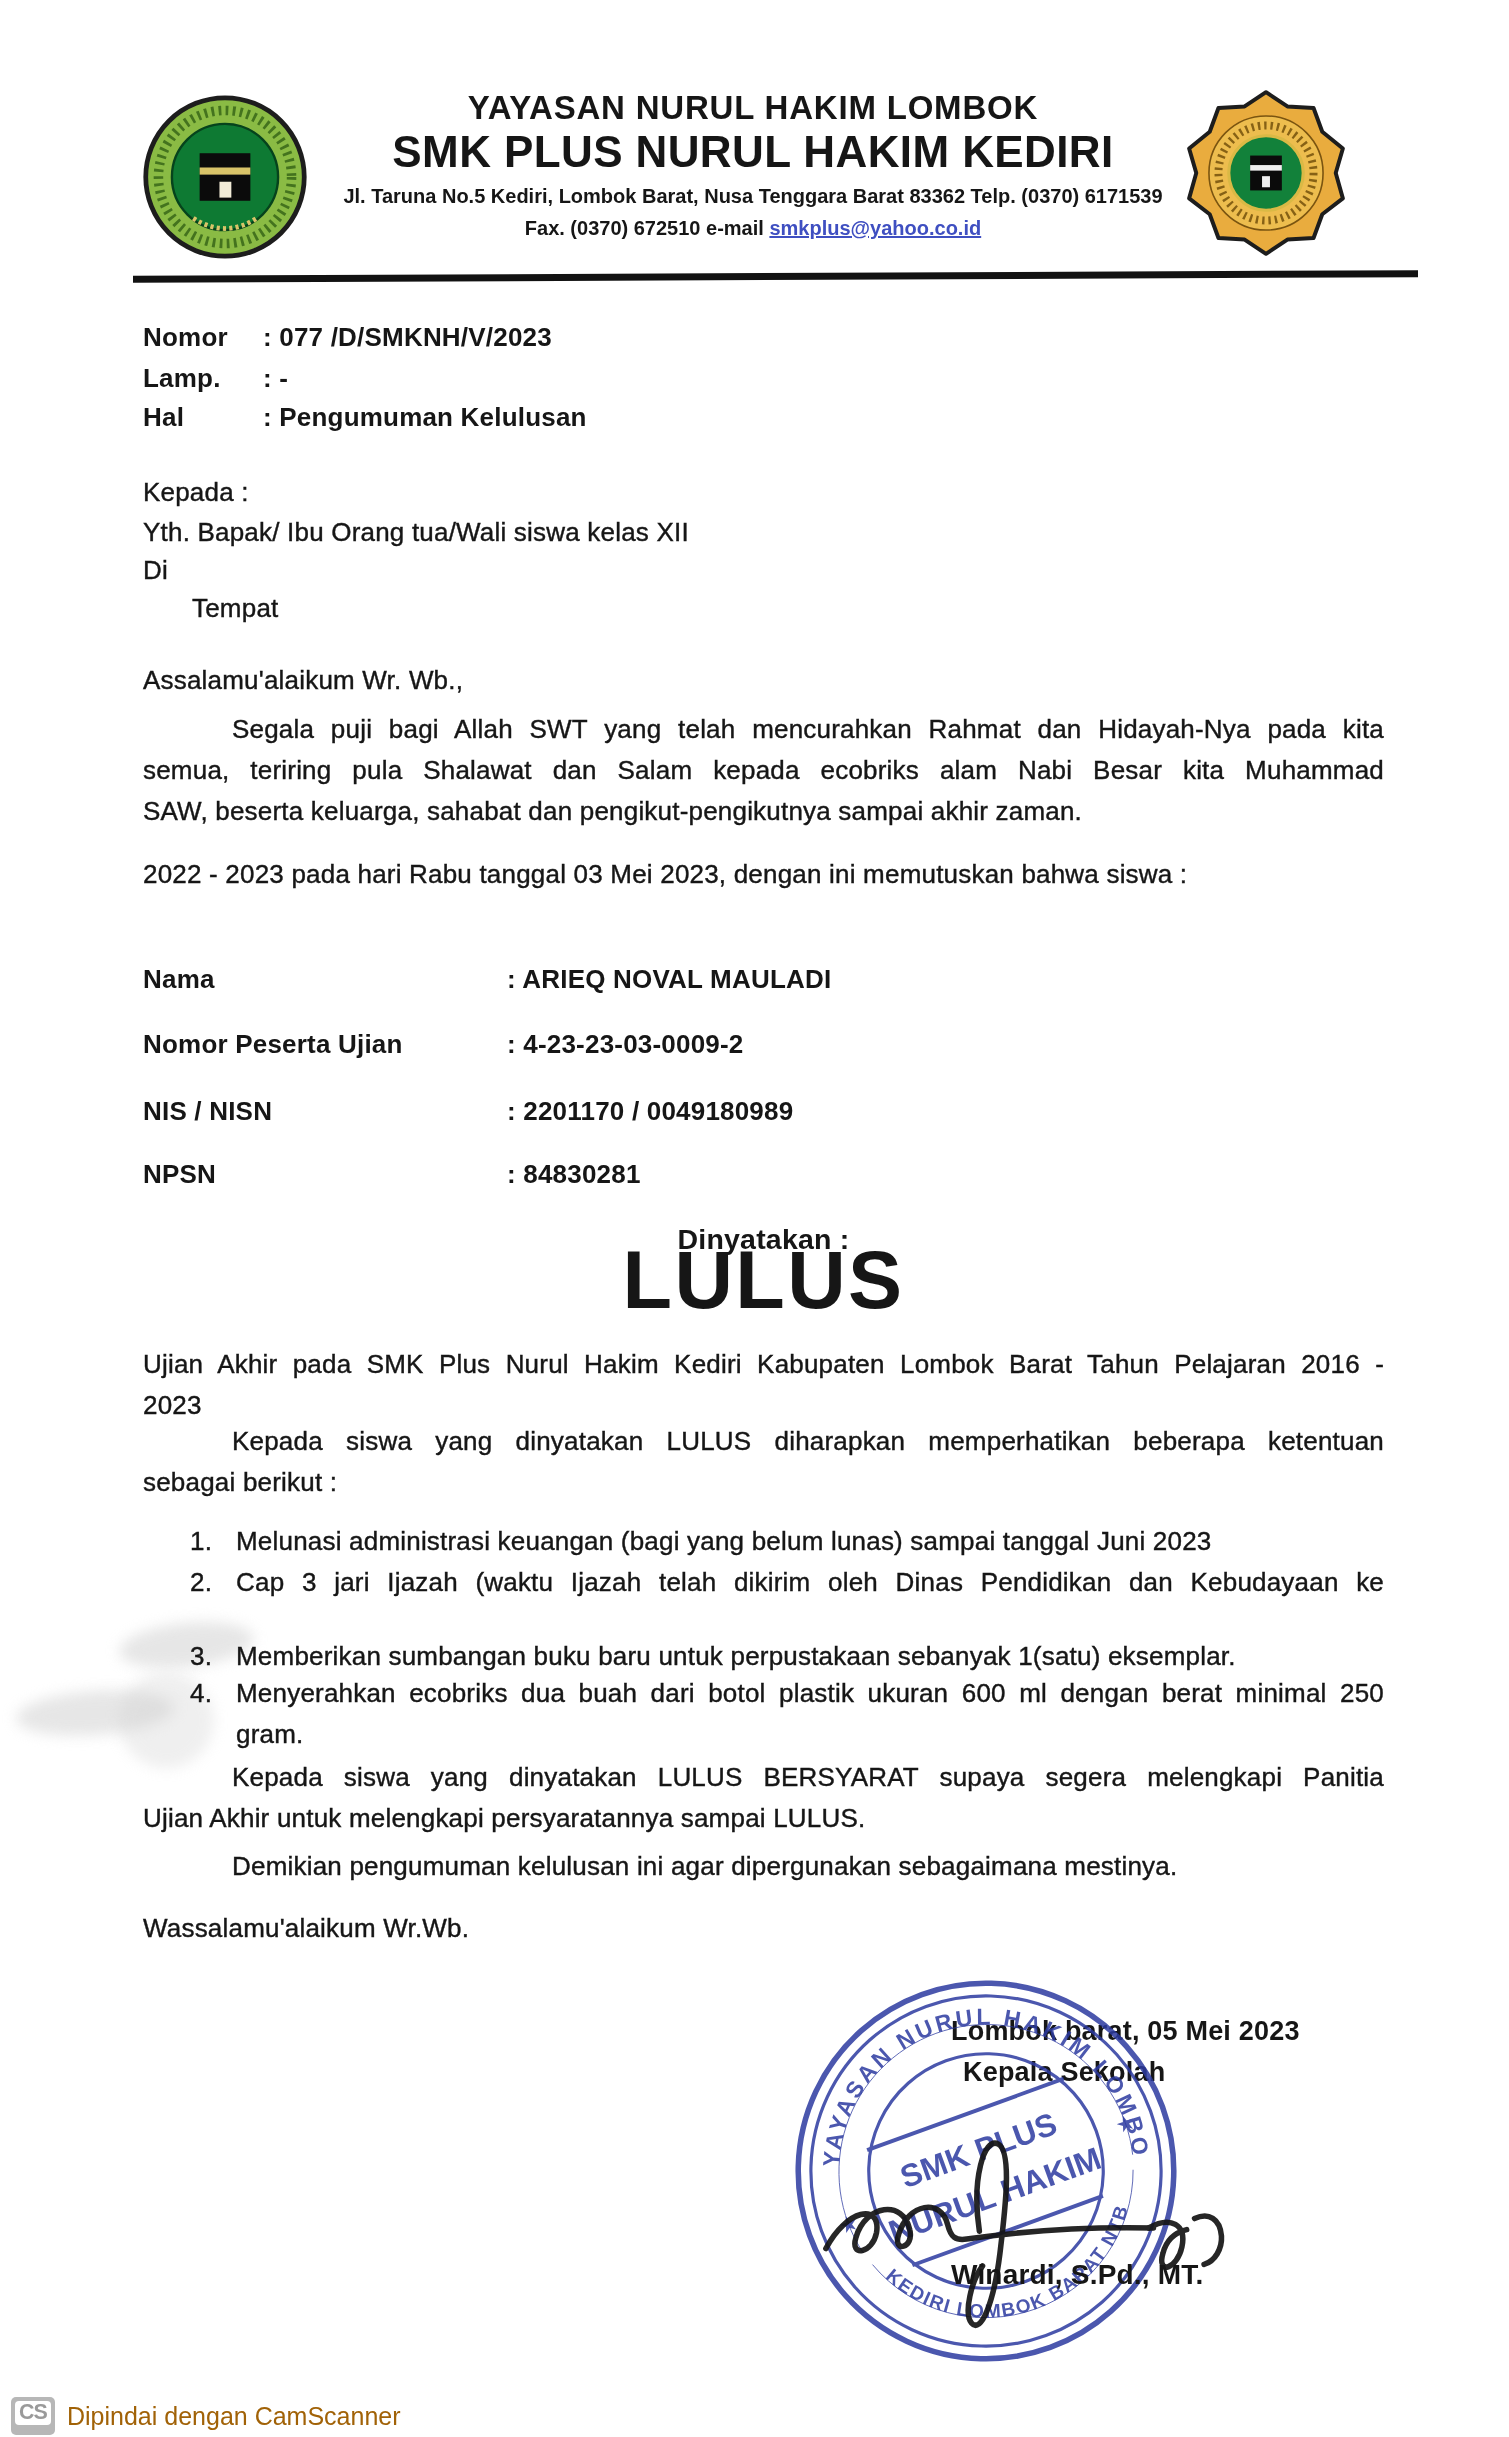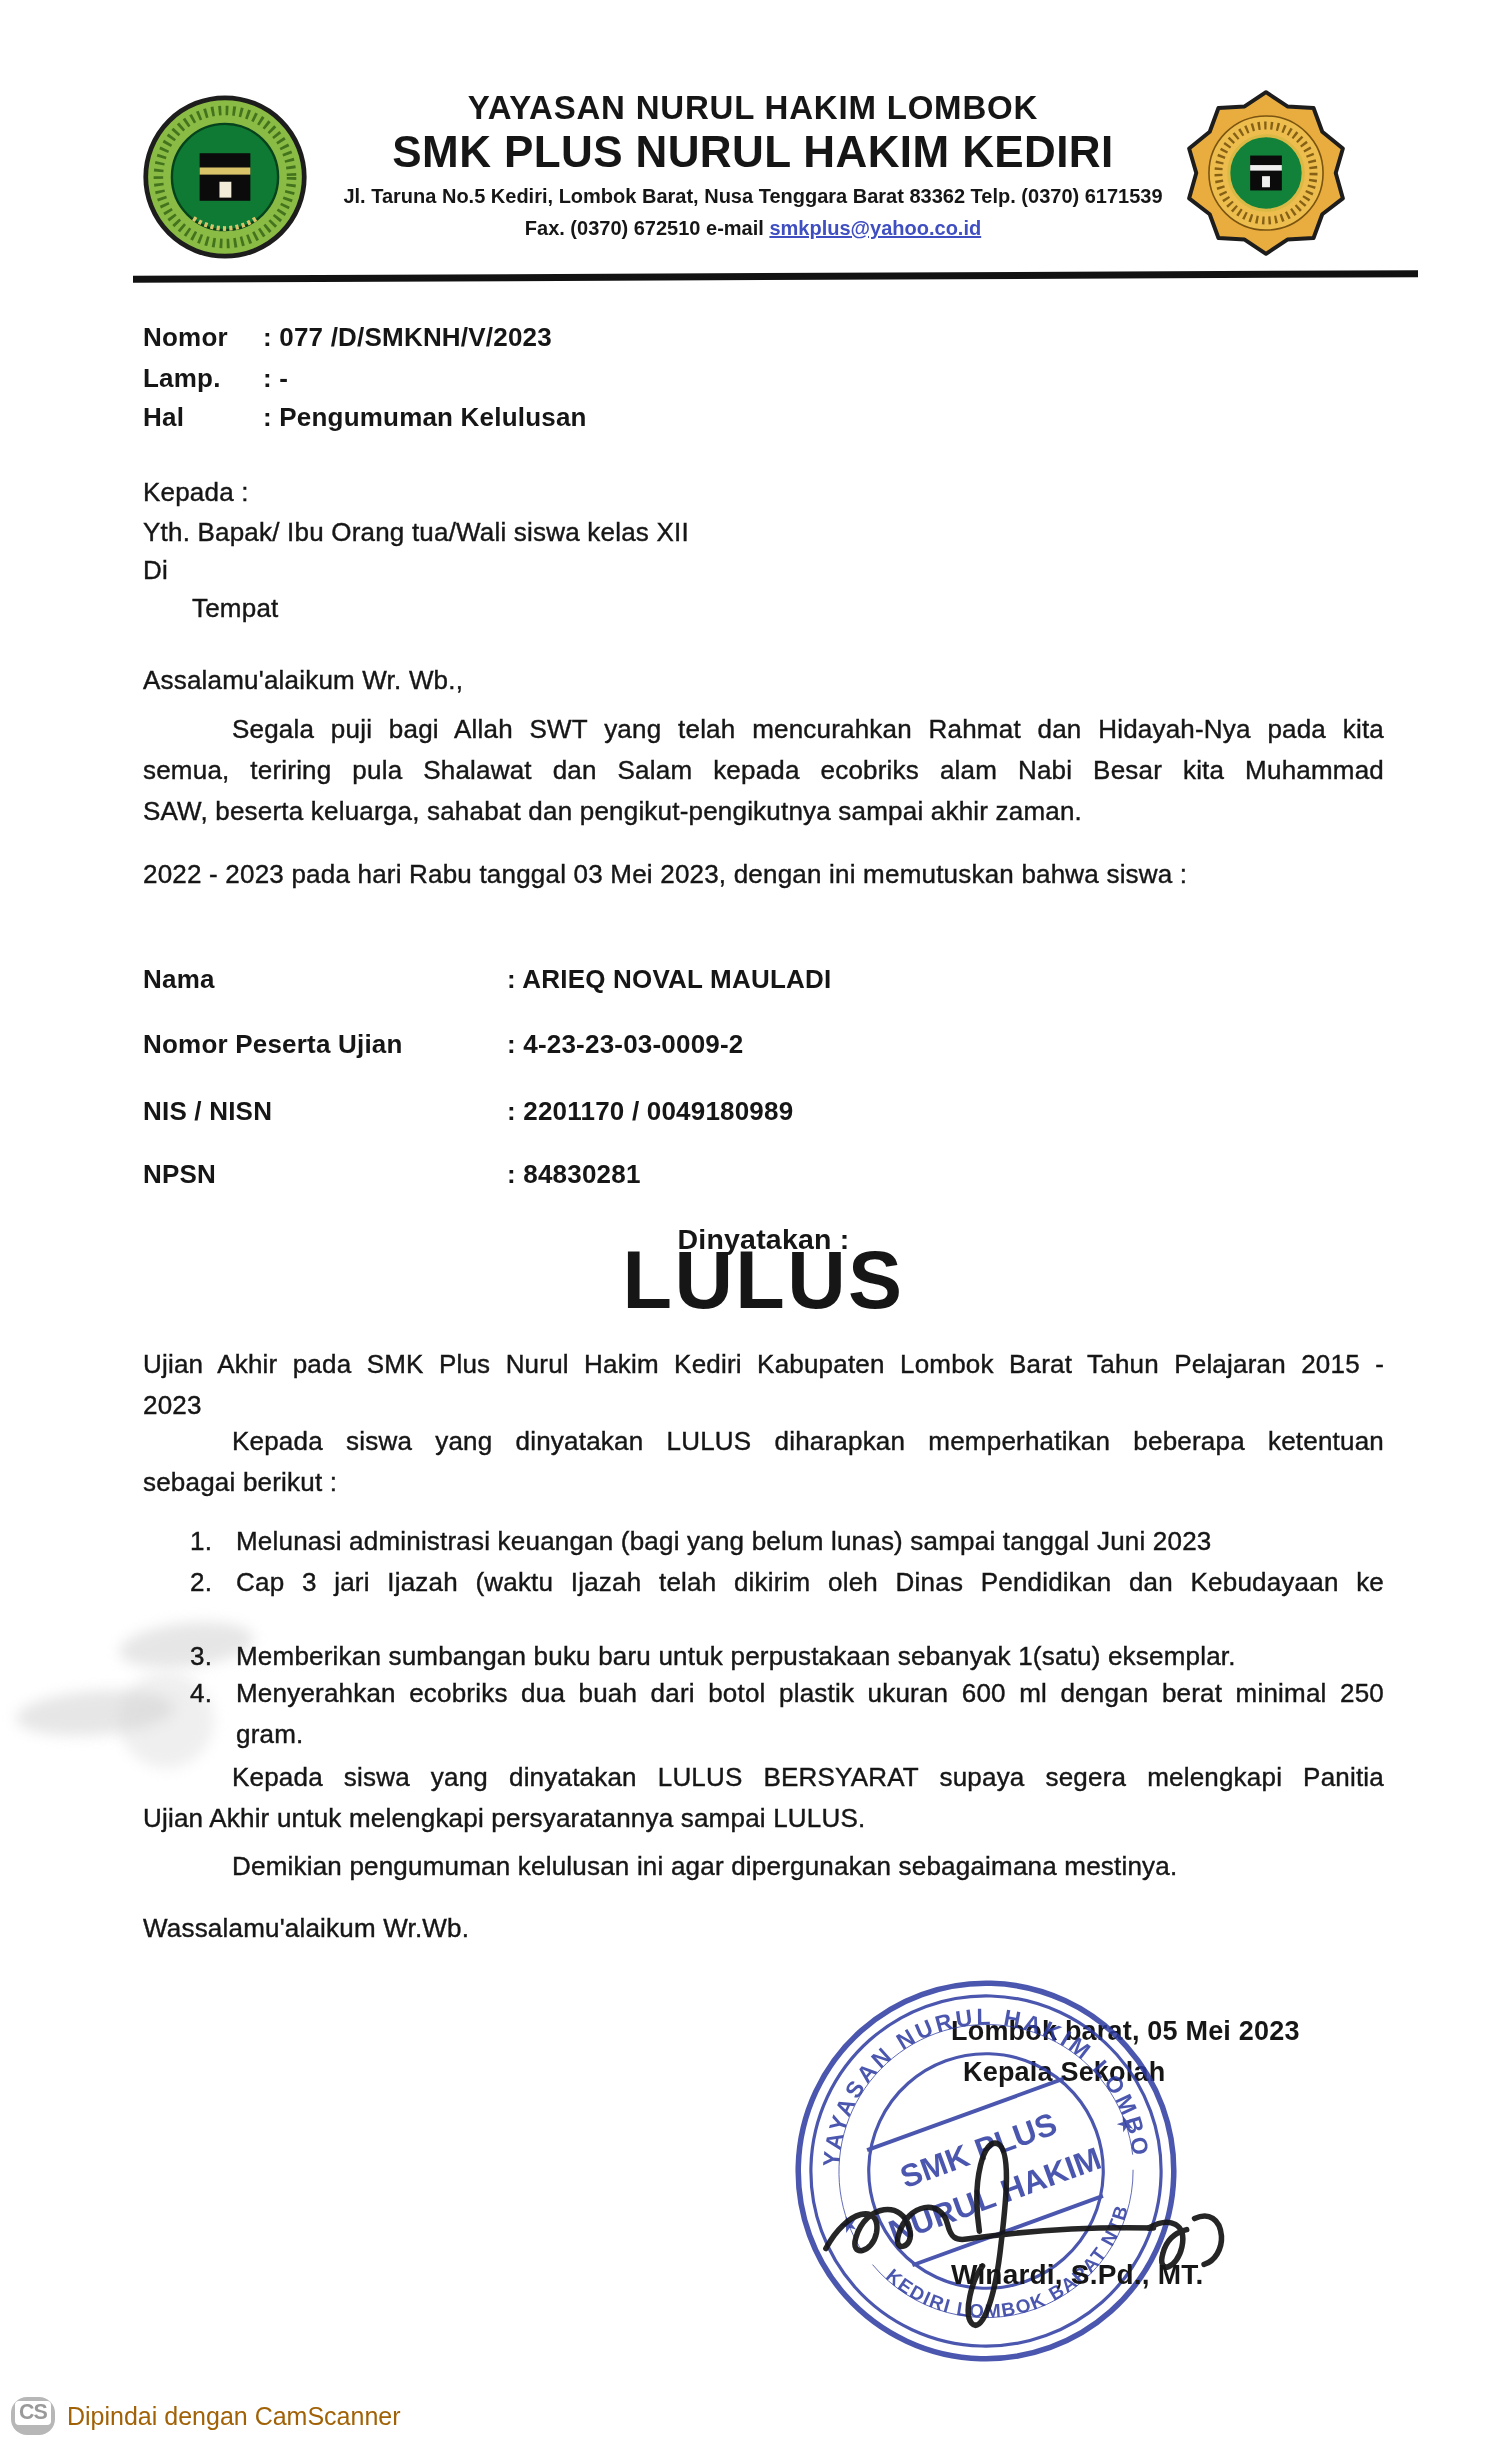--- a/index.html
+++ b/index.html
@@ -36,21 +36,21 @@
   
   .li{left:190px;width:1194px;padding-left:46px;box-sizing:border-box}
   .li .num{position:absolute;left:0;top:0;line-height:41px}
   
   .s-date{top:2011px;left:951px;font-size:27px}
   .s-role{top:2052px;left:963px;font-size:27px}
   .s-name{top:2254px;left:951px;font-size:28px}
   
   .smudge{background:#d2d2d2;border-radius:50%;filter:blur(7.1px);opacity:.55}
   
-  .cs-badge{left:11px;top:2397px;width:44px;height:38px;background:#b7b7b7;border-radius:16px}
+  .cs-badge{left:11px;top:2397px;width:44px;height:38px;background:#b7b7b7;border-radius:5px}
   .cs-inner{position:absolute;left:4px;top:4px;right:4px;bottom:10.3px;background:#fff;border-radius:4px;
             display:flex;align-items:center;justify-content:center;
             font-size:21.4px;font-weight:700;color:#9a9a9a;letter-spacing:-0.8px}
   .cs-text{left:67px;top:2402px;font-size:25px;color:#a16207;font-weight:400}
 </style>
 </head>
 <body>
 
 <svg class="abs" style="left:141px;top:93px" width="168" height="168" viewBox="0 0 212 212">
   <circle cx="106" cy="106" r="100" fill="#8abb44" stroke="#1d1d1d" stroke-width="6"></circle>
@@ -119,21 +119,21 @@
   <span>NIS / NISN</span><span class="fval">: 2201170 / 0049180989</span>
 </div>
 <div class="abs doc frow bold" style="top:1154px">
   <span>NPSN</span><span class="fval">: 84830281</span>
 </div>
 
 <div class="abs doc block dinyatakan bold">Dinyatakan :</div>
 <div class="abs block verdict">LULUS</div>
 
 <div class="abs doc block" style="top:1344px">
-  <div class="lline stretch">Ujian Akhir pada SMK Plus Nurul Hakim Kediri Kabupaten Lombok Barat Tahun Pelajaran 2015 -</div>
+  <div class="lline stretch">Ujian Akhir pada SMK Plus Nurul Hakim Kediri Kabupaten Lombok Barat Tahun Pelajaran 2016 -</div>
   <div class="lline">2023</div>
 </div>
 
 <div class="abs doc block" style="top:1421px">
   <div class="lline stretch indent">Kepada siswa yang dinyatakan LULUS diharapkan memperhatikan beberapa ketentuan</div>
   <div class="lline">sebagai berikut :</div>
 </div>
 
 <div class="abs smudge" style="left:119px;top:1623px;width:135px;height:44px;transform:rotate(-6deg)"></div>
 <div class="abs smudge" style="left:16px;top:1691px;width:158px;height:44px;transform:rotate(-4deg)"></div>

